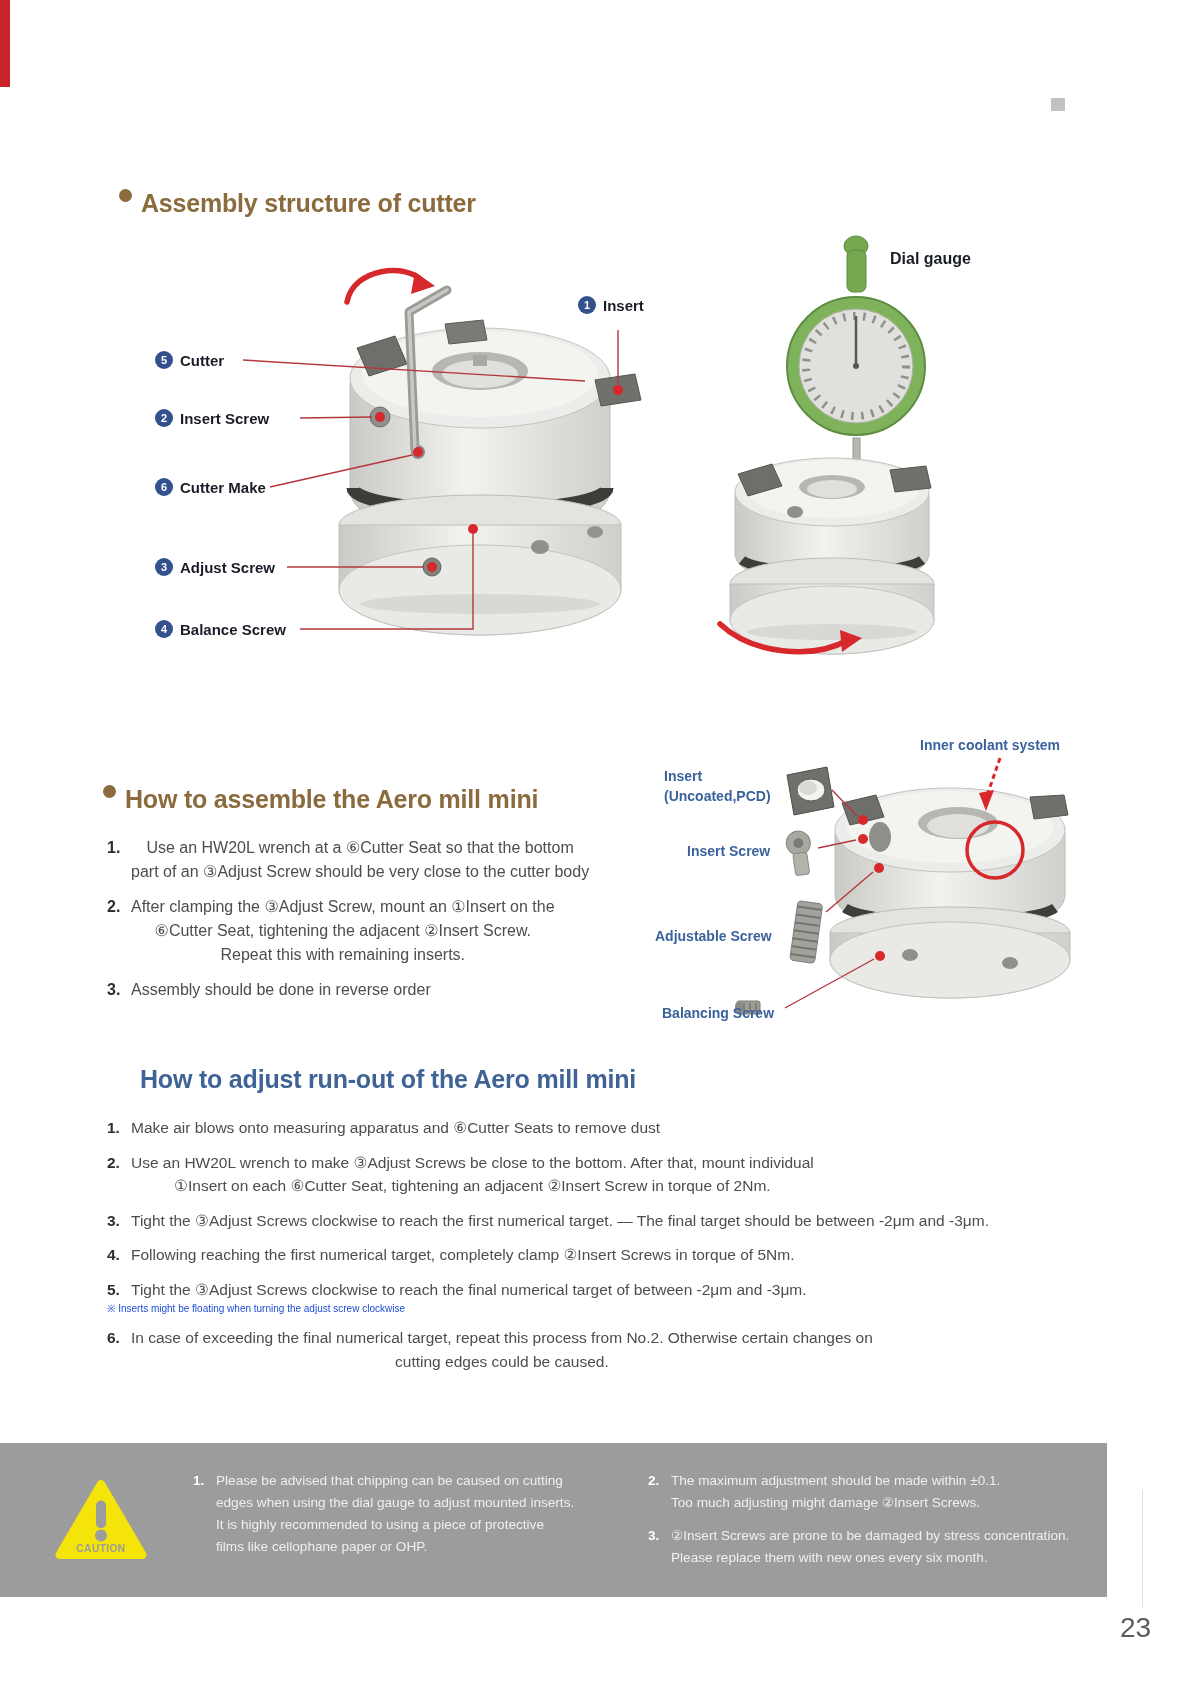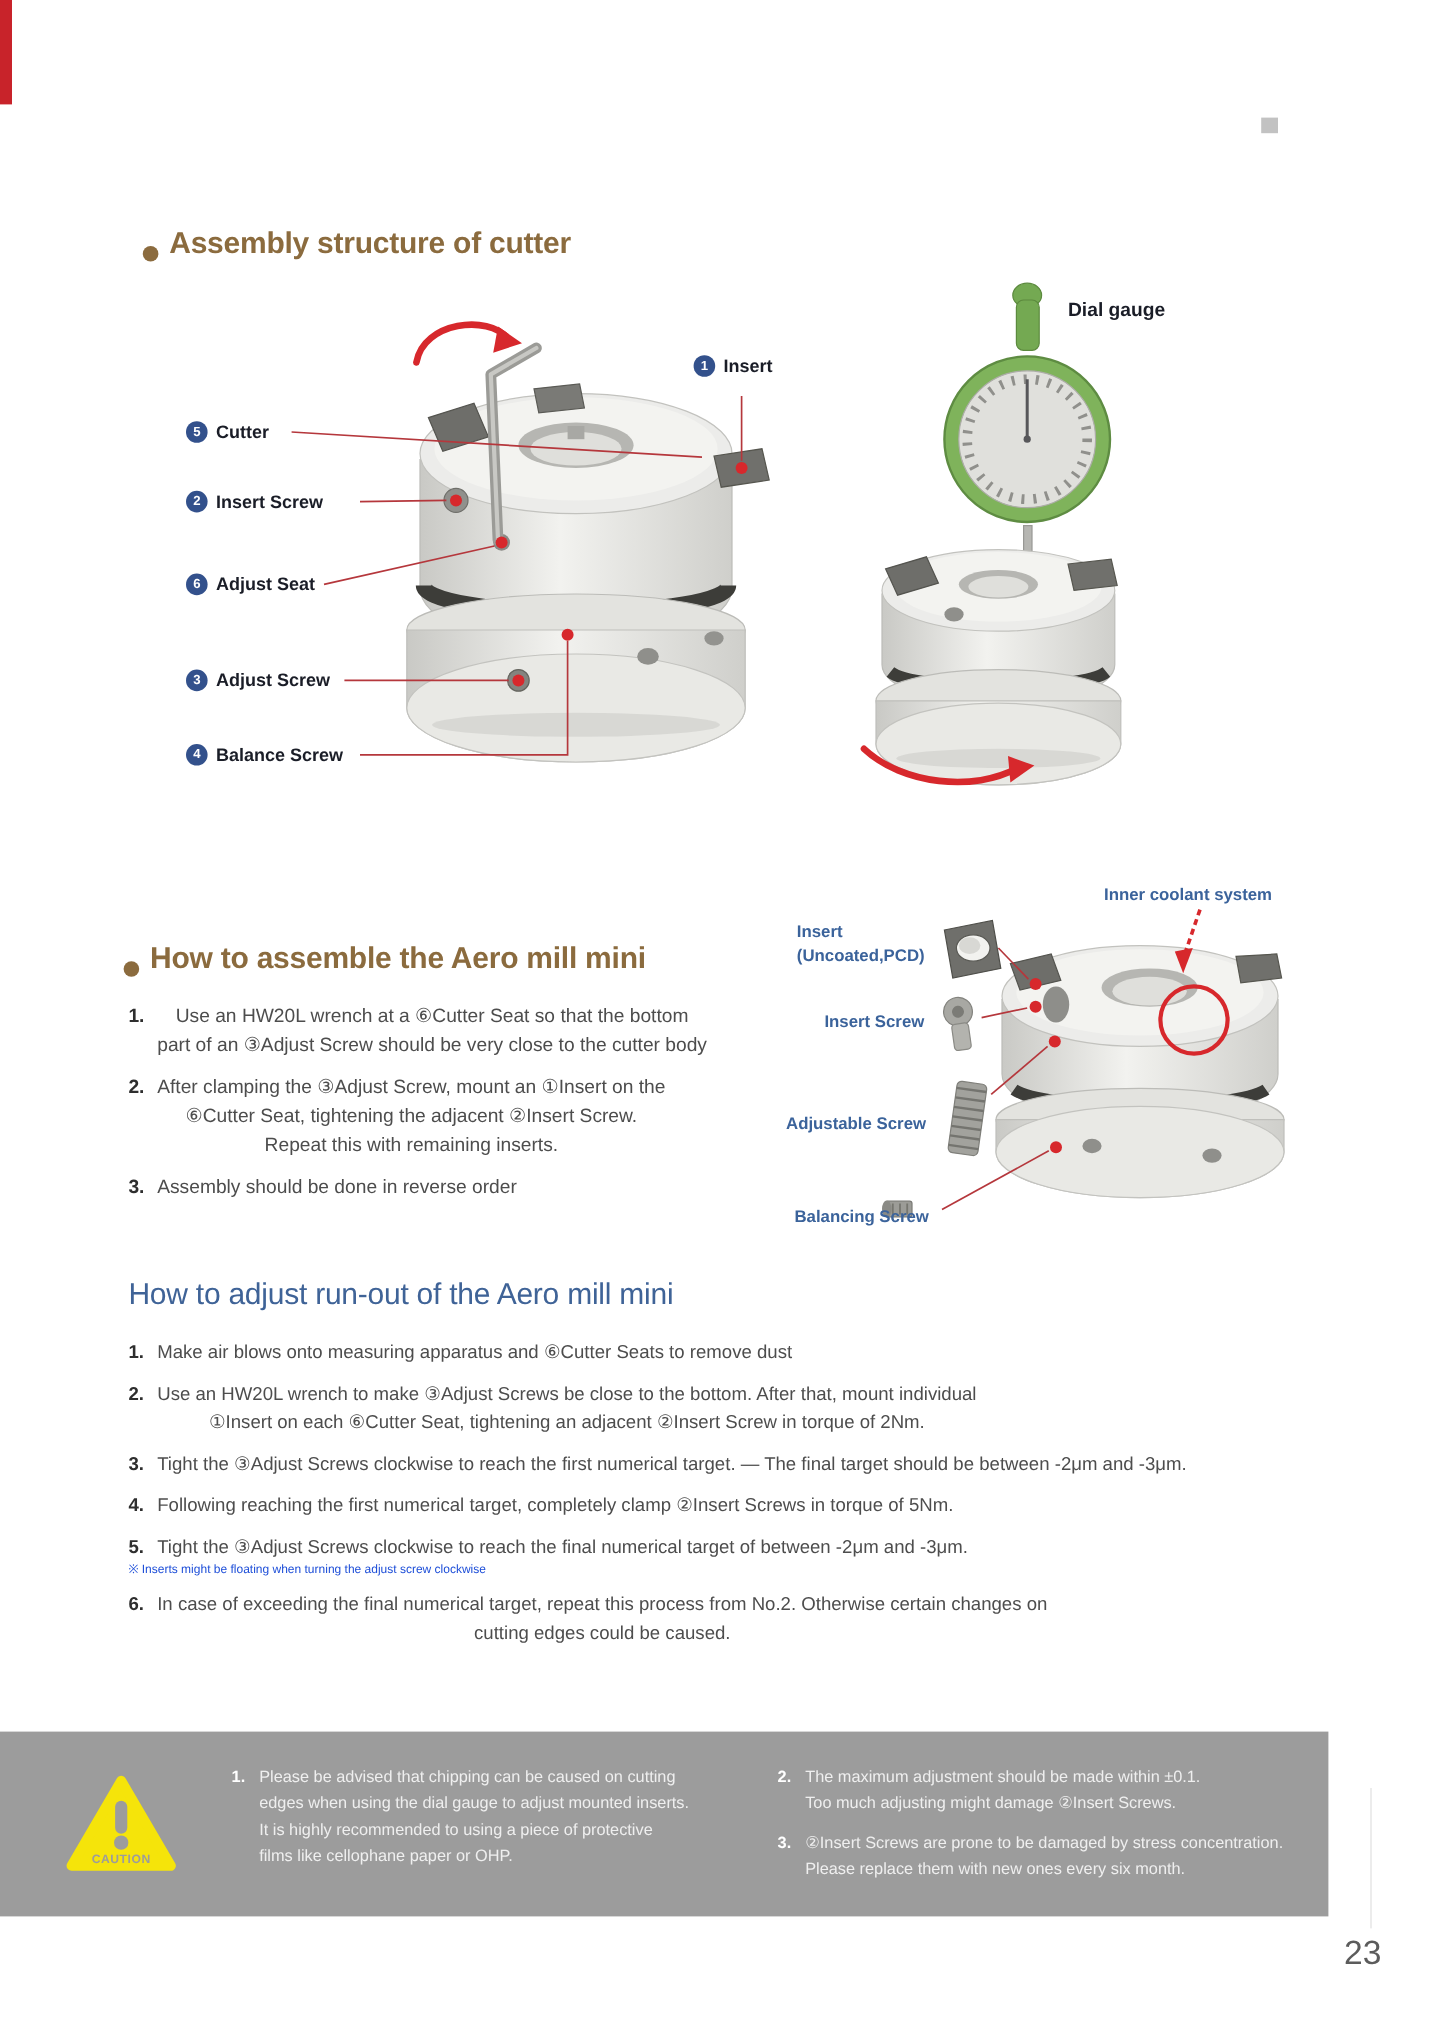--- a/index.html
+++ b/index.html
@@ -1,23 +1,23 @@
 <!DOCTYPE html>
 <html><head>
 <meta charset="utf-8">
 <style>
   html,body{margin:0;padding:0;background:#e9e9e9;}
   .page{position:relative;width:1200px;height:1697px;background:#ffffff;overflow:hidden;
         font-family:"Liberation Sans",sans-serif;}
   .abs{position:absolute;}
   
-  .sec-title{display:flex;align-items:flex-end;gap:9px;}
+  .sec-title{display:flex;align-items:flex-start;gap:9px;}
   .bullet{width:13px;height:13px;border-radius:50%;background:#8b6b3e;flex:none;}
   .sec-title-text{font-weight:bold;font-size:25px;color:#8b6b3e;letter-spacing:-0.2px;}
-  .runout-title{font-weight:normal;font-size:25px;color:#3f6397;letter-spacing:-0.2px;}
+  .runout-title{font-weight:bold;font-size:25px;color:#3f6397;letter-spacing:-0.2px;margin-left:33px;}
   
   .d1-label{display:flex;align-items:center;gap:7px;font-weight:bold;font-size:15px;color:#1a1d27;white-space:nowrap;}
   .chip{width:18px;height:18px;border-radius:50%;background:#33518c;color:#fff;
         font-size:11px;font-weight:bold;line-height:18px;text-align:center;flex:none;}
   .gauge-label{font-weight:bold;font-size:16px;color:#1a1d27;white-space:nowrap;}
   
   .d2-label{font-weight:bold;font-size:14px;color:#3b639b;line-height:1.45;white-space:nowrap;}
   
   .steps{display:block;}
   .step{display:flex;margin-bottom:11px;}
@@ -138,21 +138,21 @@
   <div class="abs d1-label" style="left:155px;top:351px;">
     <span class="chip">5</span>
     <span>Cutter</span>
   </div>
   <div class="abs d1-label" style="left:155px;top:409px;">
     <span class="chip">2</span>
     <span>Insert Screw</span>
   </div>
   <div class="abs d1-label" style="left:155px;top:478px;">
     <span class="chip">6</span>
-    <span>Adjust Seat</span>
+    <span>Cutter Make</span>
   </div>
   <div class="abs d1-label" style="left:155px;top:558px;">
     <span class="chip">3</span>
     <span>Adjust Screw</span>
   </div>
   <div class="abs d1-label" style="left:155px;top:620px;">
     <span class="chip">4</span>
     <span>Balance Screw</span>
   </div>
   <div class="abs gauge-label" style="left:890px;top:250px;">Dial gauge</div>

